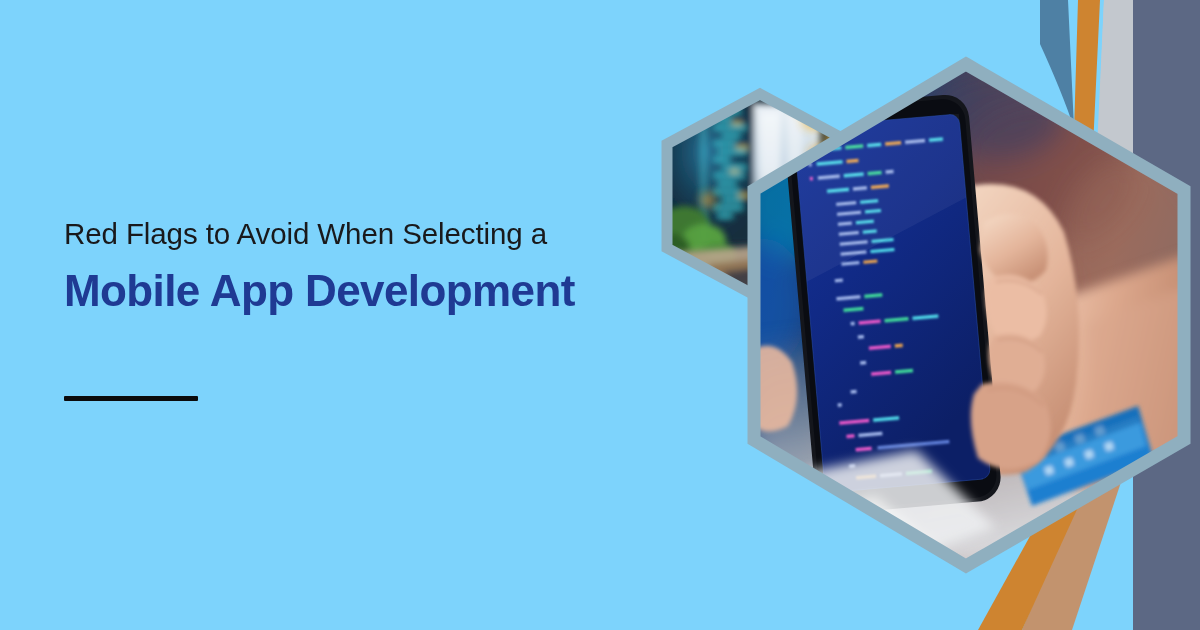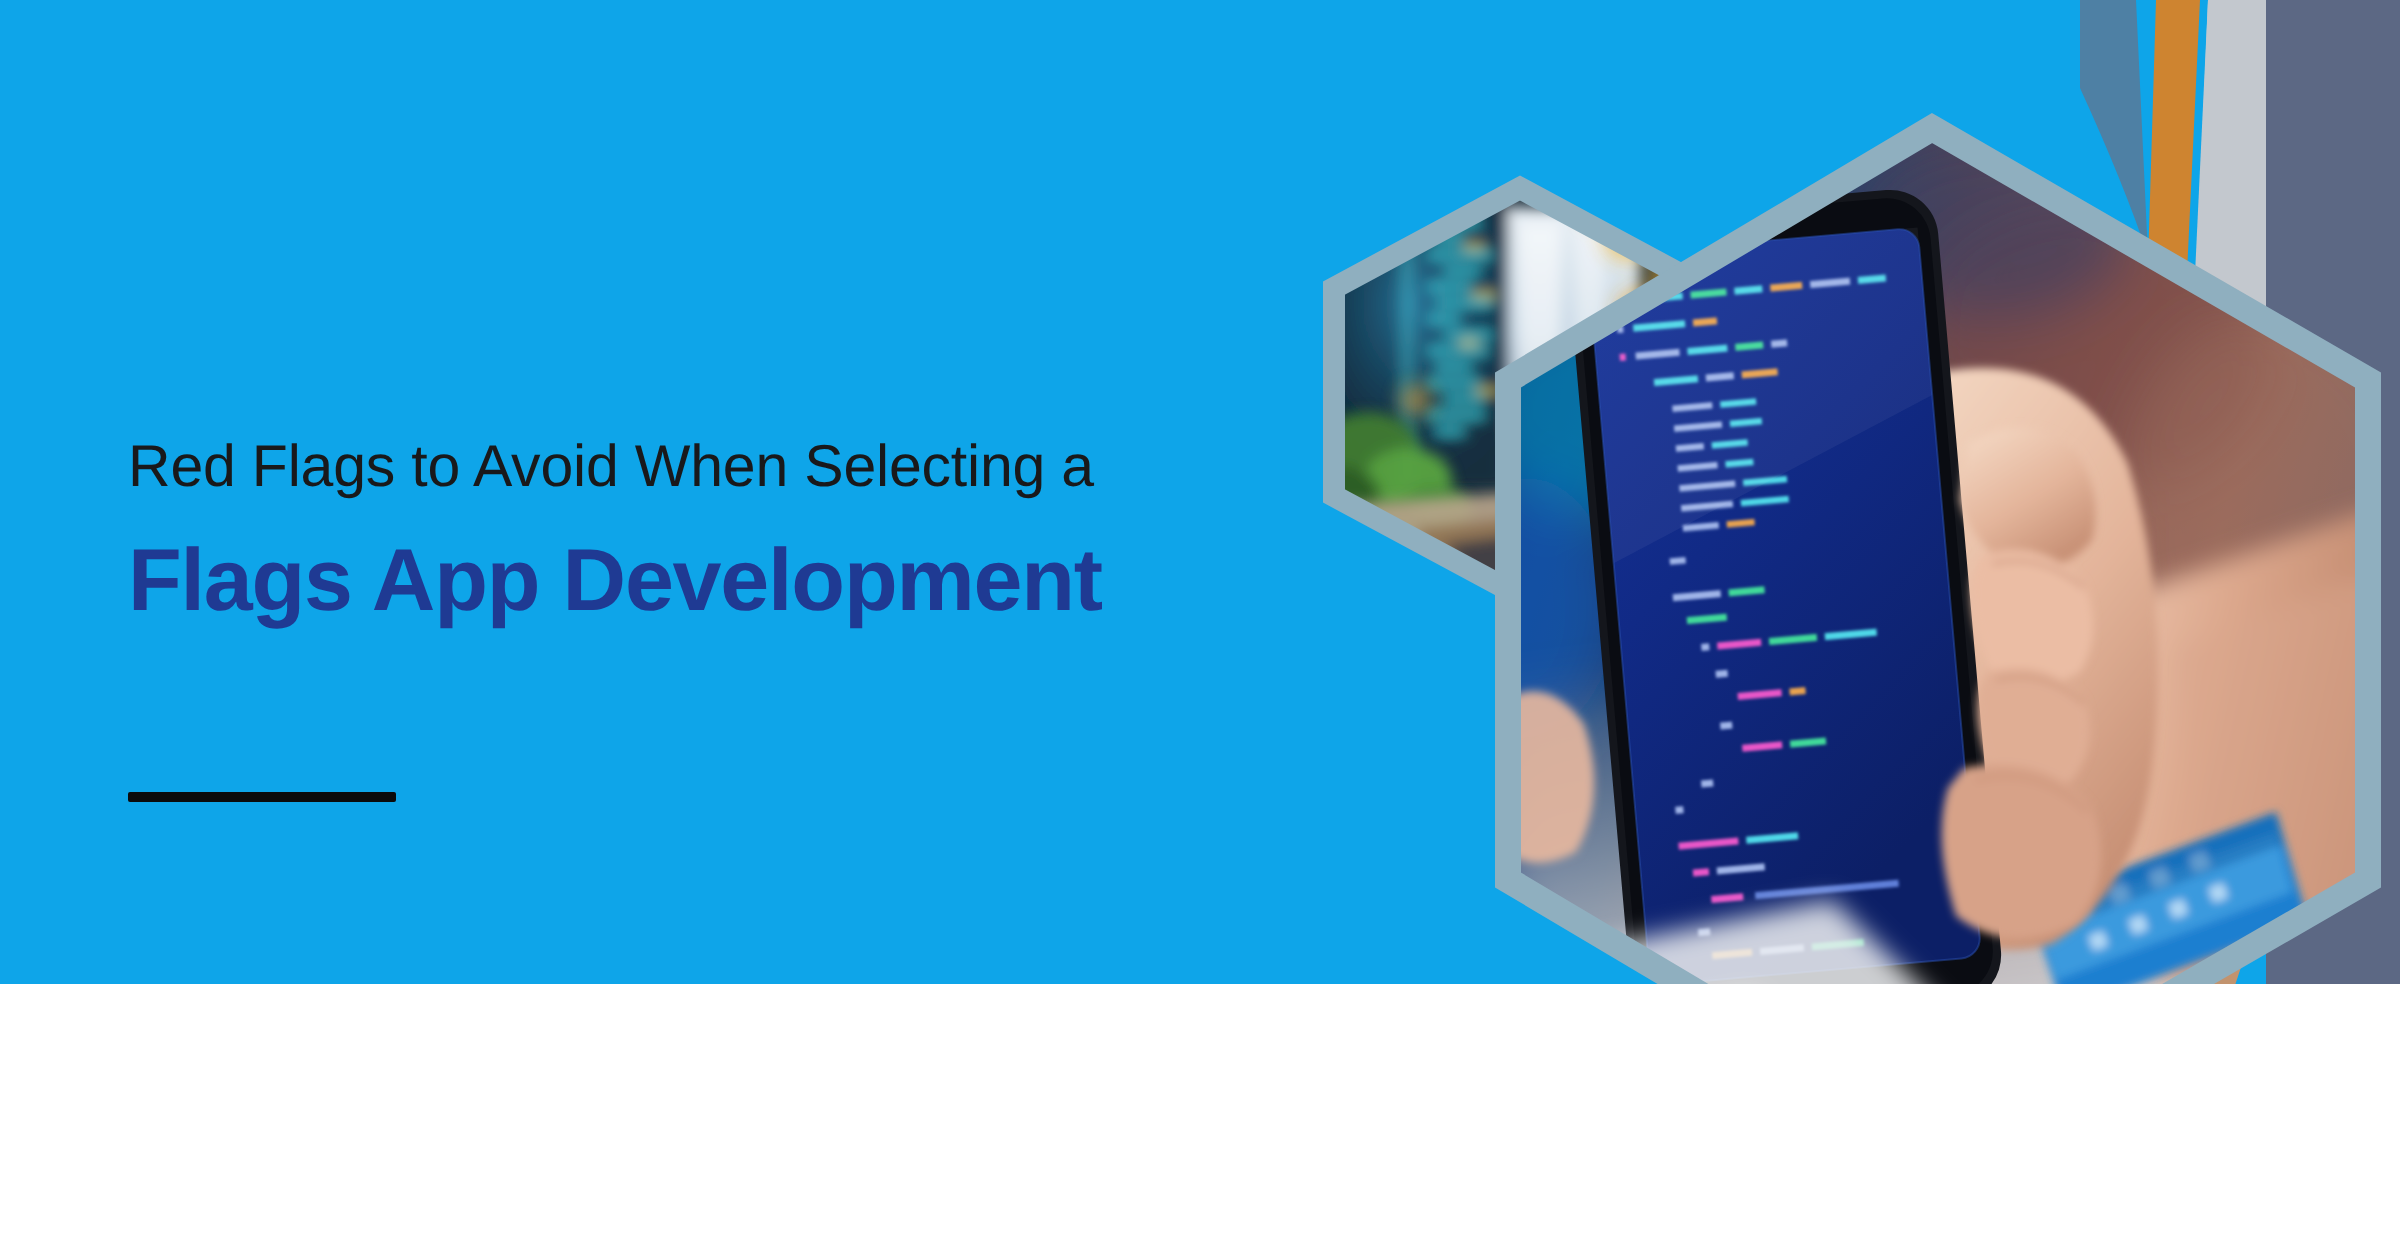--- a/index.html
+++ b/index.html
@@ -4,23 +4,23 @@
 <title>Red Flags Banner</title>
 <style>
   html, body {
     margin: 0;
     padding: 0;
     background: #ffffff;
   }
   #banner {
     position: relative;
     width: 1200px;
-    height: 492px;
+    height: 630px;
     overflow: hidden;
-    background: #0ea5e9;
+    background: #7dd3fc;
     font-family: "Liberation Sans", sans-serif;
   }
 
   
   .ribbon-layer {
     position: absolute;
     inset: 0;
     pointer-events: none;
   }
 
@@ -422,19 +422,19 @@
         <rect x="0" y="0" width="448" height="520" fill="none"></rect>
       </g>
 
       <polygon points="220,10 438,136 438,386 220,512 8,386 8,136" fill="none" stroke="#8fafbf" stroke-width="13" stroke-linejoin="miter"></polygon>
     </svg>
   </div>
 
   <div id="text-block">
     <div class="headline-kicker">Red Flags to Avoid When Selecting a</div>
     <div class="headline-main">
-      <span class="hl-line">Flags App Development</span>
+      <span class="hl-line">Mobile App Development</span>
     </div>
   </div>
 
   <div id="title-underline"></div>
 
 </div>
 
 </body></html>

